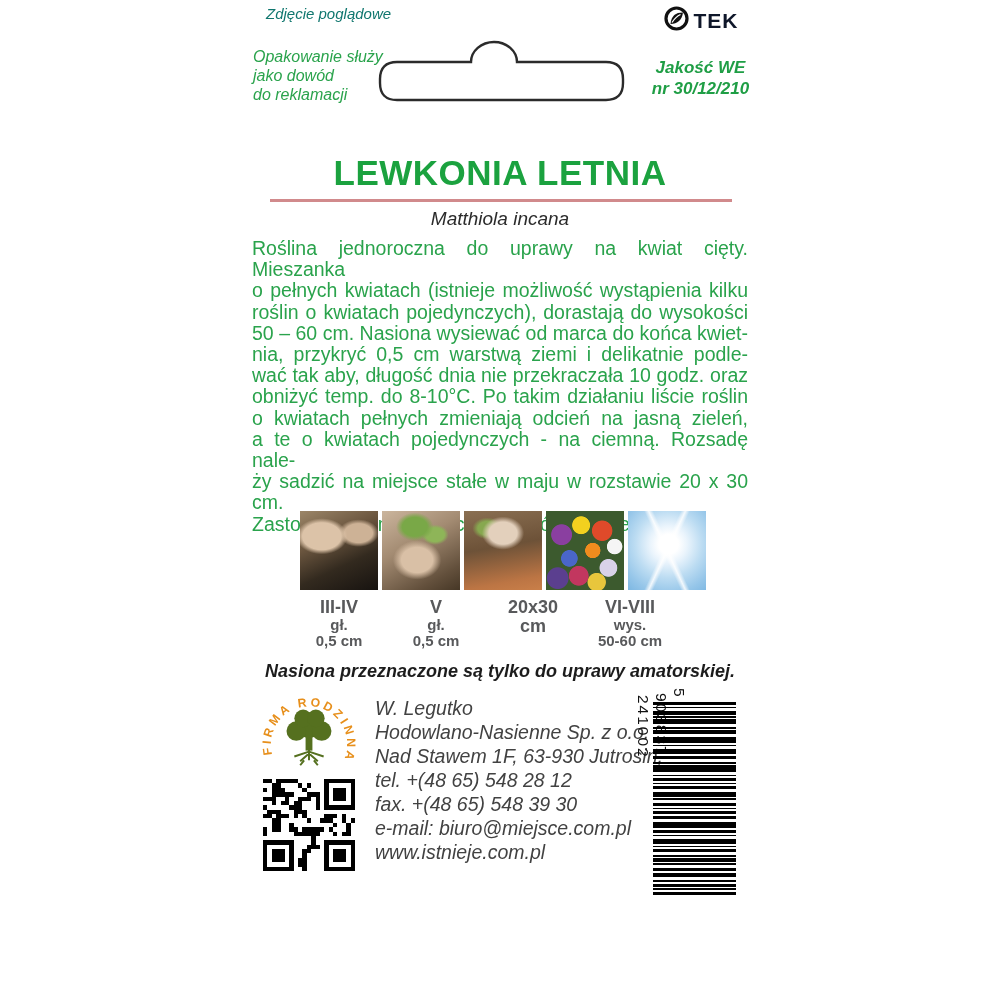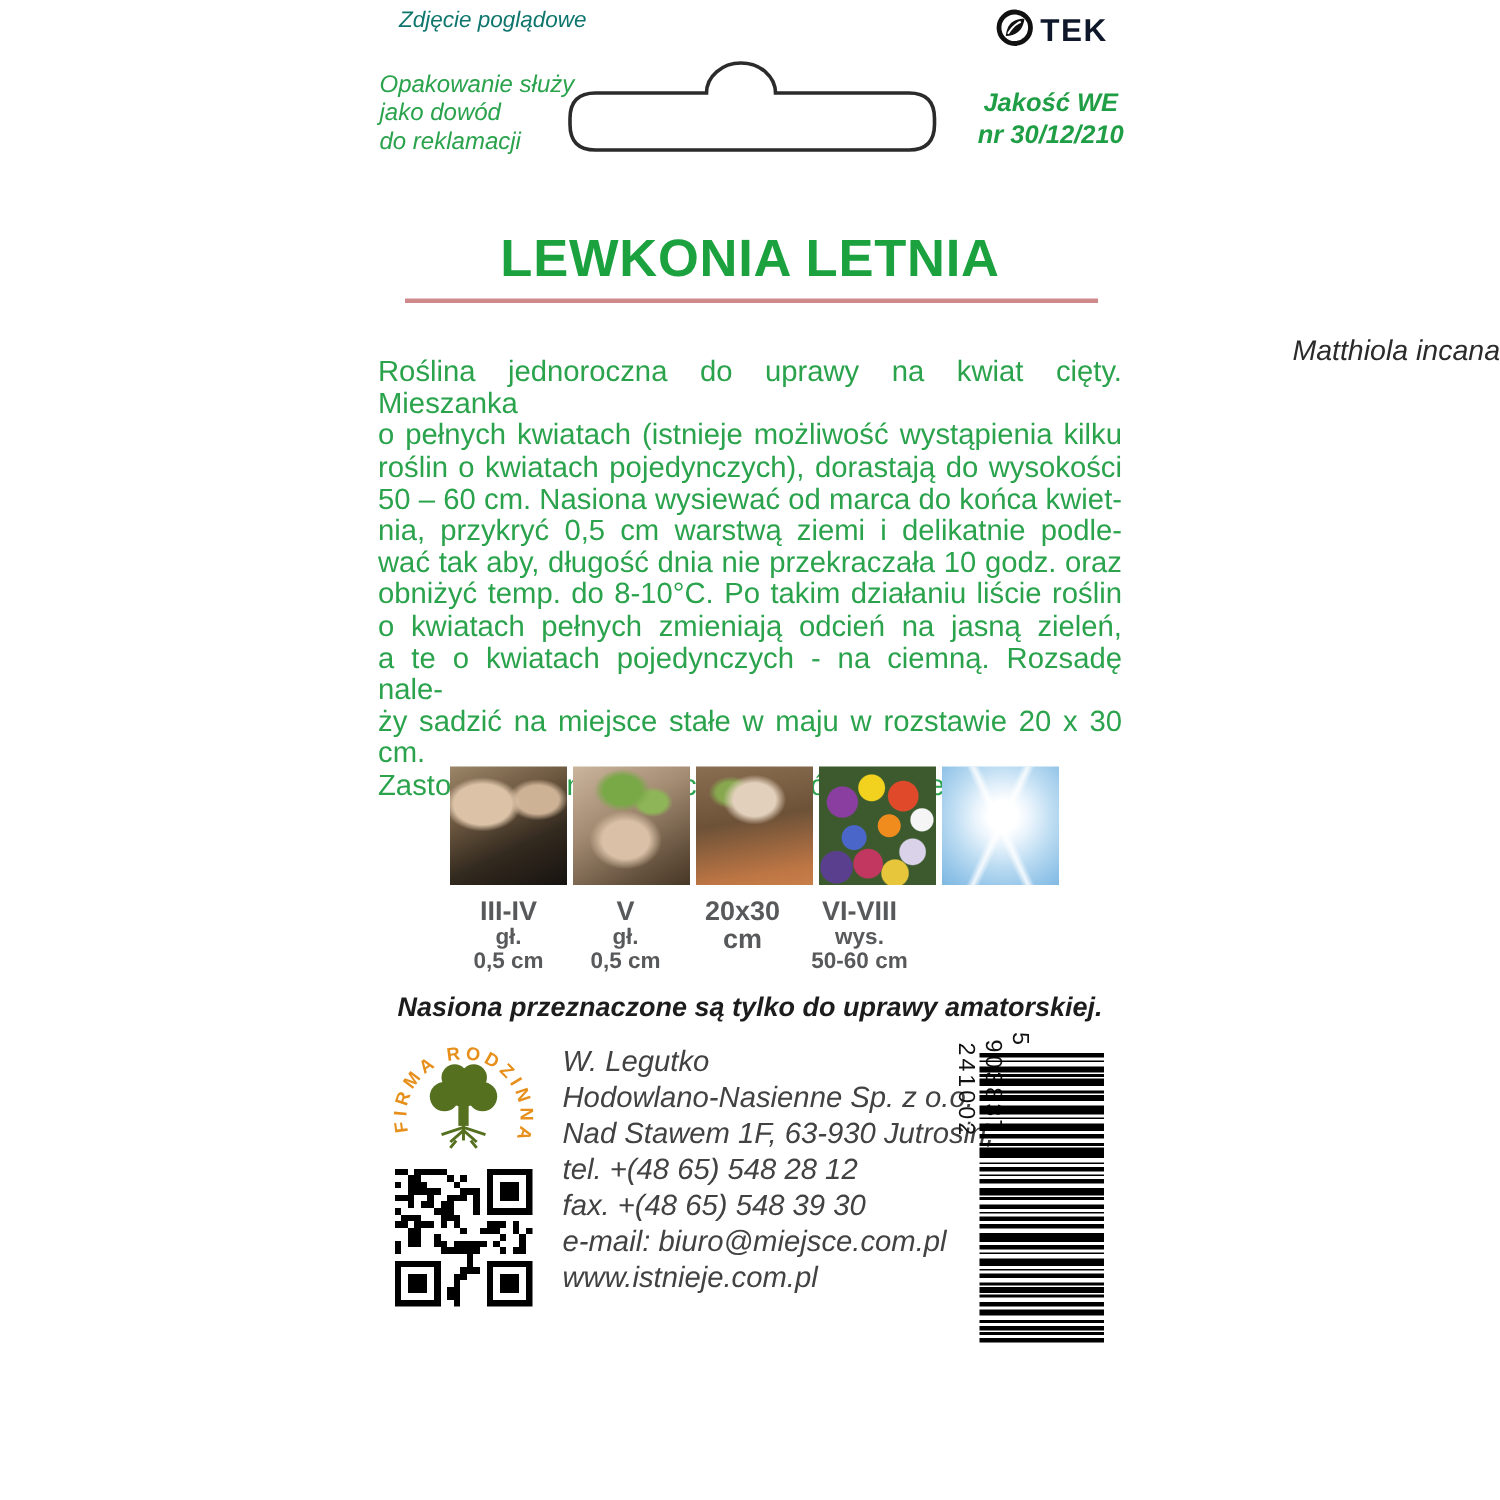--- a/index.html
+++ b/index.html
@@ -12,22 +12,22 @@
   .claim-note{position:absolute;left:253px;top:47px;font-size:16px;font-style:italic;color:#2aa34c;line-height:19px;}
   .hanger{position:absolute;left:378px;top:38px;}
   .brand-block{position:absolute;left:628px;top:5px;width:145px;text-align:center;}
   .tek-row{display:flex;align-items:center;justify-content:center;gap:4px;}
   .tek-label{font-size:21px;font-weight:600;color:#0f172a;letter-spacing:1px;}
   .quality{font-size:17px;font-weight:bold;font-style:italic;color:#1f9e45;line-height:21px;margin-top:21px;}
   
   .title{position:absolute;left:0;top:153px;width:1000px;text-align:center;
          font-size:35px;font-weight:bold;color:#1ba23f;letter-spacing:.5px;}
   .rule{position:absolute;left:270px;top:199px;width:462px;height:3px;background:#d18a8c;}
-  .latin{position:absolute;left:0;top:208px;width:1000px;text-align:right;
-         font-size:19px;font-style:italic;color:#2b2b2b;margin-top:16px;}
+  .latin{position:absolute;left:0;top:208px;width:1000px;text-align:center;
+         font-size:19px;font-style:italic;color:#2b2b2b;}
   
   .desc{position:absolute;left:252px;top:238px;width:496px;color:#2aa34c;
         font-size:19.5px;line-height:21.2px;}
   .desc-line{text-align:justify;text-align-last:justify;white-space:normal;}
   .desc-line:last-child{text-align-last:left;}
   
   .strip{position:absolute;left:300px;top:511px;display:flex;gap:4px;}
   .photo{width:78px;height:79px;}
   .photo-sowing{background-image:
     radial-gradient(ellipse 55% 38% at 28% 32%, #dcc3a8 0 45%, rgba(220,195,168,0) 60%),
@@ -50,21 +50,21 @@
     radial-gradient(circle at 30% 60%, #4a66c9 0 11%, rgba(0,0,0,0) 12%),
     radial-gradient(circle at 60% 50%, #f08c1e 0 12%, rgba(0,0,0,0) 13%),
     radial-gradient(circle at 80% 72%, #d9d2e9 0 10%, rgba(0,0,0,0) 11%),
     radial-gradient(circle at 42% 82%, #c2375f 0 12%, rgba(0,0,0,0) 13%),
     radial-gradient(circle at 15% 85%, #5b3f8f 0 11%, rgba(0,0,0,0) 12%),
     radial-gradient(circle at 65% 90%, #e8c63c 0 10%, rgba(0,0,0,0) 11%);}
   .photo-sun{background-image:
     linear-gradient(115deg, rgba(255,255,255,0) 46%, rgba(255,255,255,.85) 50%, rgba(255,255,255,0) 54%),
     linear-gradient(65deg, rgba(255,255,255,0) 46%, rgba(255,255,255,.85) 50%, rgba(255,255,255,0) 54%),
     radial-gradient(circle at 52% 42%, #ffffff 0 16%, #eaf4fc 30%, #bcdcf2 55%, #96c6e9 80%, #7db7e2 100%);}
-  .captions{position:absolute;left:300px;top:598px;display:flex;gap:0;color:#58595b;}
+  .captions{position:absolute;left:300px;top:598px;display:flex;gap:19px;color:#58595b;}
   .cap{width:78px;text-align:center;font-weight:bold;}
   .cap .l1{font-size:18px;line-height:19px;}
   .cap .l2{font-size:15px;line-height:16px;}
   
   .amateur{position:absolute;left:0;top:661px;width:1000px;text-align:center;
            font-size:18px;font-style:italic;font-weight:600;color:#1c1c1c;}
   
   .logo{position:absolute;left:260px;top:692px;}
   .qr{position:absolute;left:263px;top:779px;width:92px;height:92px;}
   .address{position:absolute;left:375px;top:696px;font-size:19.5px;font-style:italic;

